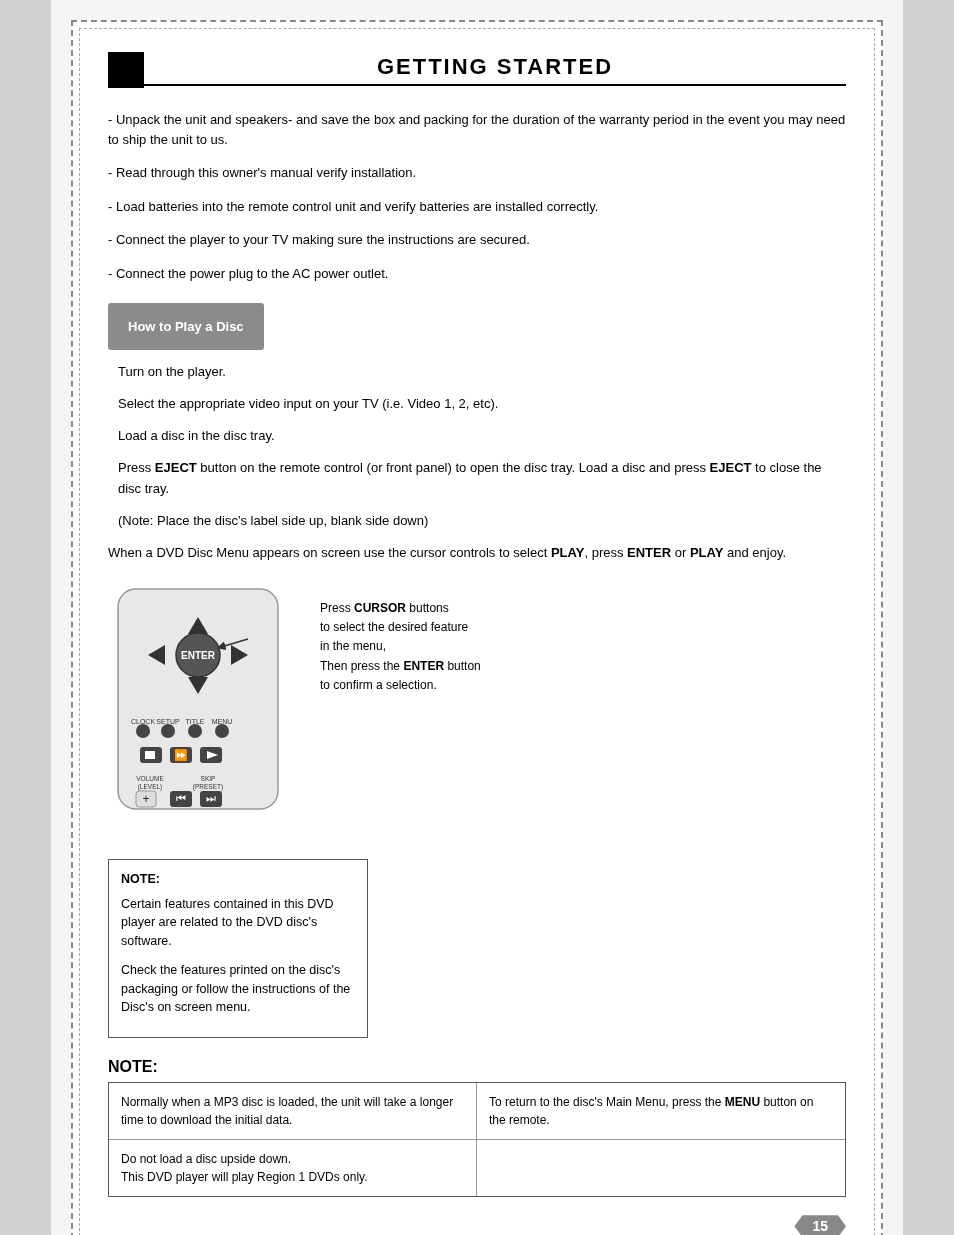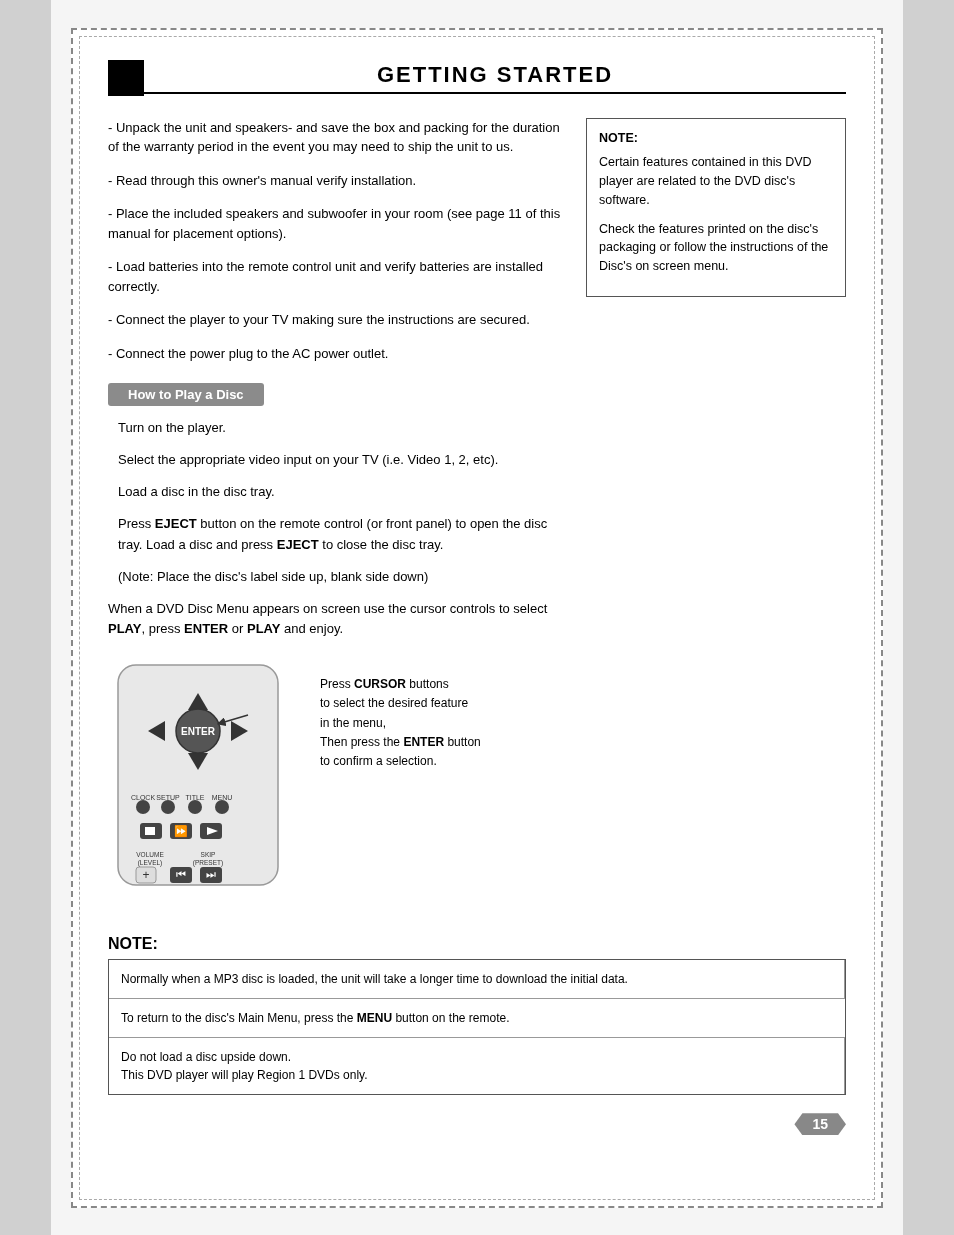--- a/index.html
+++ b/index.html
@@ -60,20 +60,21 @@
       font-size: 22px;
       font-weight: bold;
       letter-spacing: 2px;
       text-transform: uppercase;
     }
 
     
     .main-layout {
       display: flex;
       gap: 20px;
+      flex-direction: column;
     }
     .left-col {
       flex: 1;
     }
     .right-col {
       width: 260px;
       flex-shrink: 0;
     }
 
     
@@ -97,21 +98,21 @@
     }
     .note-box-right .note-para {
       margin-bottom: 10px;
     }
 
     
     .section-header {
       background: #8B8B8B;
       color: white;
       text-align: center;
-      padding: 4px 20px;
+      padding: 16px 20px;
       font-size: 13px;
       font-weight: bold;
       border-radius: 3px;
       display: inline-block;
       margin-bottom: 12px;
       margin-top: 6px;
     }
 
     
     .content-para {
@@ -150,21 +151,21 @@
       margin-top: 20px;
     }
     .bottom-note-title {
       font-size: 16px;
       font-weight: bold;
       margin-bottom: 6px;
     }
     .bottom-note-box {
       border: 1px solid #555;
       display: grid;
-      grid-template-columns: 1fr;
+      grid-template-columns: 1fr 1fr;
       gap: 0;
       font-size: 12px;
       line-height: 1.5;
     }
     .bottom-note-cell {
       padding: 10px 12px;
       border-right: 1px solid #999;
       border-bottom: 1px solid #999;
     }
     .bottom-note-cell:nth-child(even) {
@@ -204,21 +205,20 @@
         <span class="title-text">GETTING STARTED</span>
       </div>
     </div>
 
     <div class="main-layout">
 
       <div class="left-col">
 
         <div class="bullet-item">- Unpack the unit and speakers- and save the box and packing for the duration of the warranty period in the event you may need to ship the unit to us.</div>
         <div class="bullet-item">- Read through this owner's manual verify installation.</div>
-        <div class="bullet-item">- Place the included speakers and subwoofer in your room (see page 11 of this manual for placement options).</div>
         <div class="bullet-item">- Load batteries into the remote control unit and verify batteries are installed correctly.</div>
         <div class="bullet-item">- Connect the player to your TV making sure the instructions are secured.</div>
         <div class="bullet-item">- Connect the power plug to the AC power outlet.</div>
 
         <div>
           <span class="section-header">How to Play a Disc</span>
         </div>
 
         <div class="content-para">Turn on the player.</div>
         <div class="content-para">Select the appropriate video input on your TV (i.e. Video 1, 2, etc).</div>

